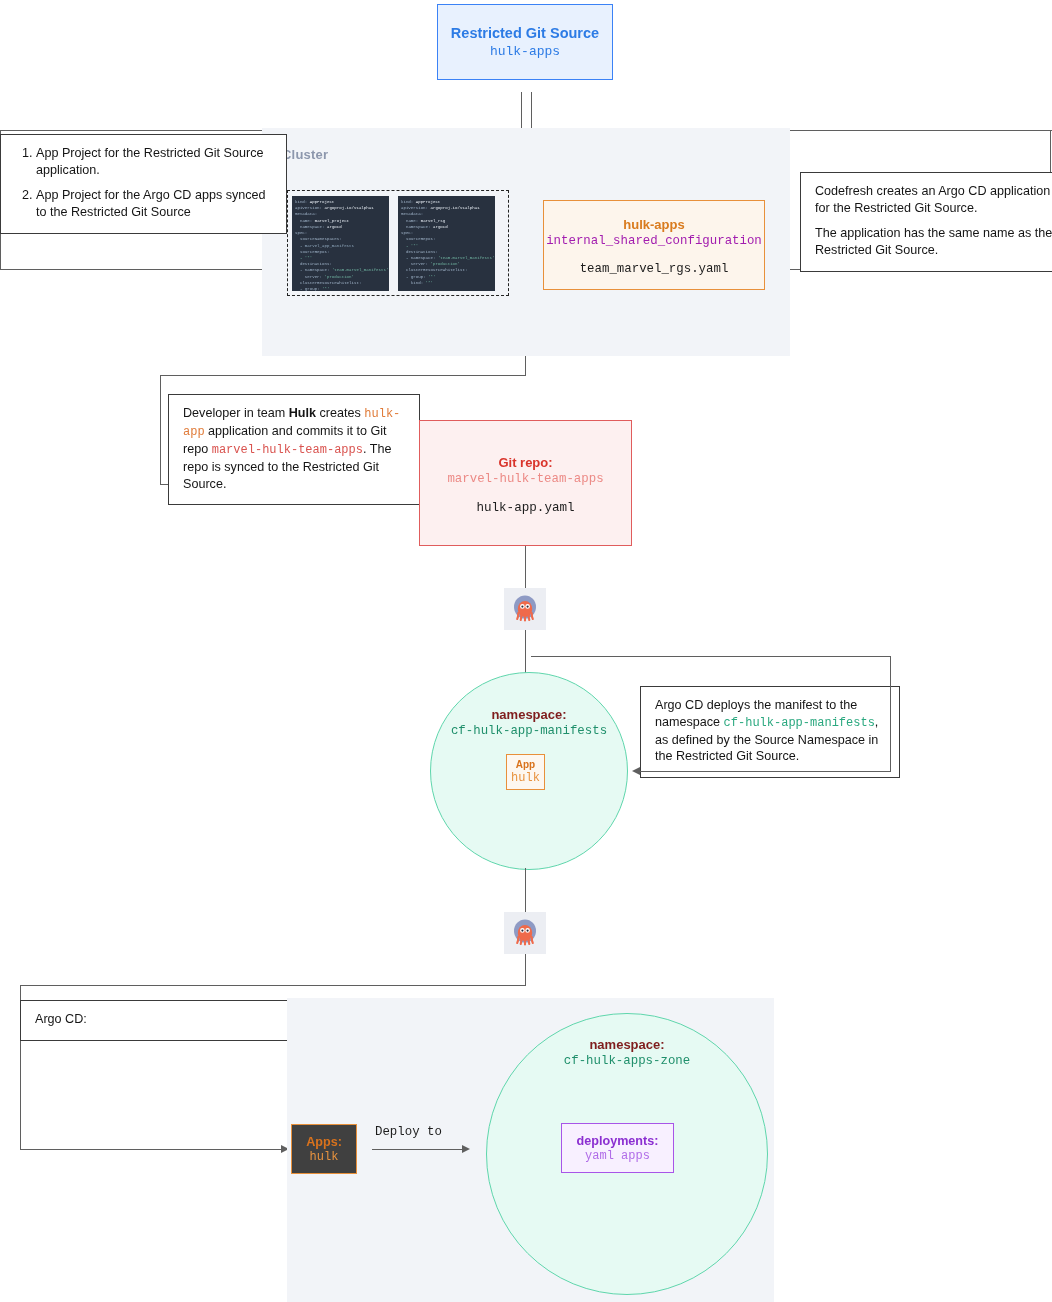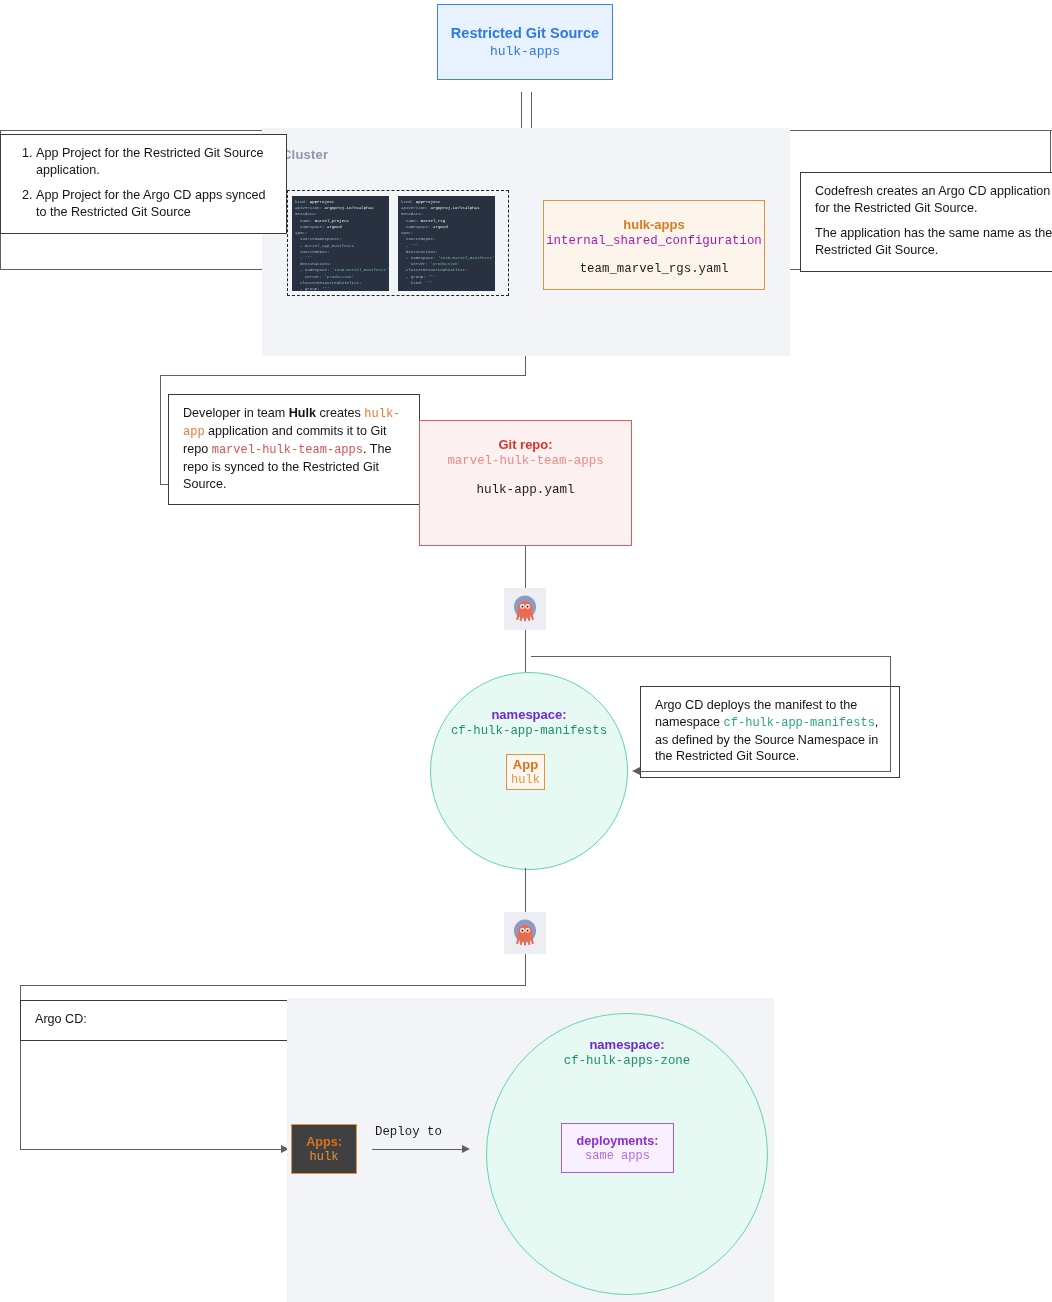--- a/index.html
+++ b/index.html
@@ -105,21 +105,21 @@
   }
   #cfg-box .c1 { font-weight: bold; font-size: 13px; color: #d97b1e; }
   #cfg-box .c2 { font-family: "Liberation Mono", monospace; font-size: 12.4px; color: #a21caf; }
   #cfg-box .c3 { font-family: "Liberation Mono", monospace; font-size: 12.4px; color: #1d1d1d; margin-top: 12px; }
 
   
   #git-box {
     left: 419px; top: 420px; width: 213px; height: 126px;
     background: #fdf0f0; border: 1.6px solid #e05c5c;
     display: flex; flex-direction: column; align-items: center;
-    padding-top: 16px; gap: 2px;
+    padding-top: 34px; gap: 2px;
   }
   #git-box .g1 { font-weight: bold; font-size: 13px; color: #d9342b; }
   #git-box .g2 { font-family: "Liberation Mono", monospace; font-size: 12.4px; color: #ec8a86; }
   #git-box .g3 { font-family: "Liberation Mono", monospace; font-size: 12.6px; color: #1d1d1d; margin-top: 13px; }
 
   
   .argo-badge {
     position: absolute; width: 42px; height: 42px;
     background: #eceef3; display: flex;
     align-items: center; justify-content: center;
@@ -129,37 +129,37 @@
 
   
   .ns-circle {
     position: absolute; border-radius: 50%;
     background: #e6faf3; border: 1.4px solid #5fd6ac;
   }
   #ns1 { left: 430px; top: 672px; width: 198px; height: 198px; }
   #ns2 { left: 486px; top: 1013px; width: 282px; height: 282px; }
   .ns-title {
     position: absolute; width: 100%; text-align: center;
-    font-weight: bold; font-size: 13px; color: #6d28d9;
+    font-weight: bold; font-size: 13px; color: #7f1d1d;
   }
   .ns-sub {
     position: absolute; width: 100%; text-align: center;
     font-family: "Liberation Mono", monospace; font-size: 12.4px; color: #1f8f6b;
   }
 
   
   .mini-box {
     position: absolute; display: flex; flex-direction: column;
     align-items: center; justify-content: center; gap: 1px;
   }
   #app-box {
     left: 506px; top: 754px; width: 39px; height: 36px;
     background: #fdf7f0; border: 1.5px solid #e8903a;
   }
-  #app-box .m1 { font-weight: bold; font-size: 13px; color: #d9721c; text-align: center; }
+  #app-box .m1 { font-weight: bold; font-size: 10px; color: #d9721c; text-align: center; }
   #app-box .m2 { font-family: "Liberation Mono", monospace; font-size: 12px; color: #e8933f; }
 
   #apps-box {
     left: 291px; top: 1124px; width: 66px; height: 50px;
     background: #404040; border: 1.5px solid #e8903a;
   }
   #apps-box .m1 { font-weight: bold; font-size: 12.6px; color: #d9721c; }
   #apps-box .m2 { font-family: "Liberation Mono", monospace; font-size: 12px; color: #e8933f; }
 
   #dep-box {
@@ -330,14 +330,14 @@
   <div class="m1">Apps:</div>
   <div class="m2">hulk</div>
 </div>
 
 <div id="deploy-label">Deploy to</div>
 <div class="ln-h" style="left:372px; top:1149px; width:92px;"></div>
 <div class="arrow-r" style="left:462px; top:1145px;"></div>
 
 <div class="mini-box" id="dep-box">
   <div class="m1">deployments:</div>
-  <div class="m2">same apps</div>
+  <div class="m2">yaml apps</div>
 </div>
 
 </body></html>

